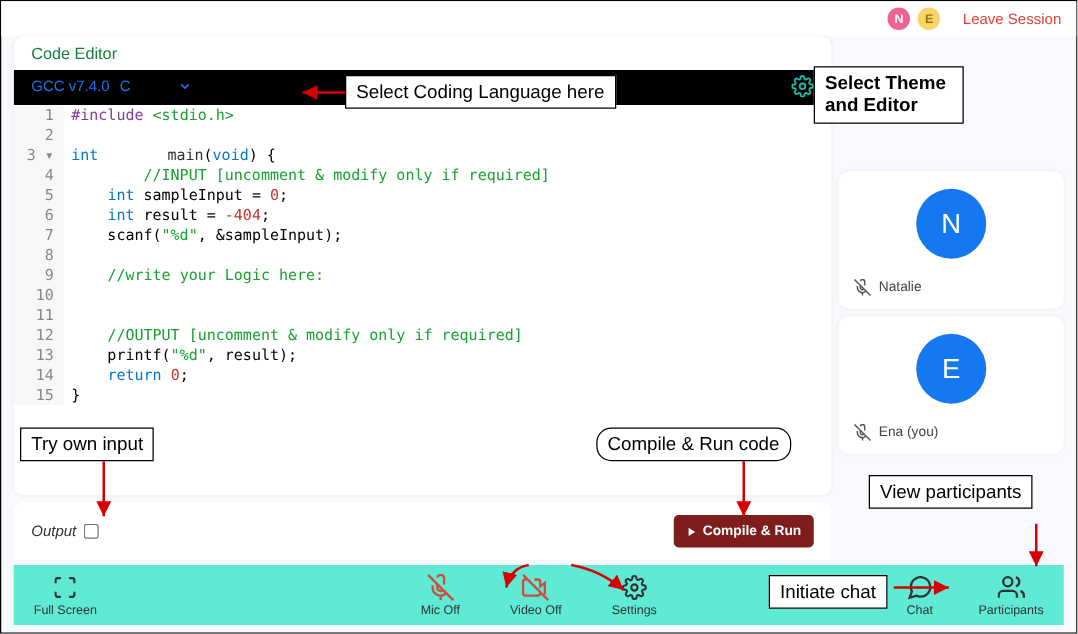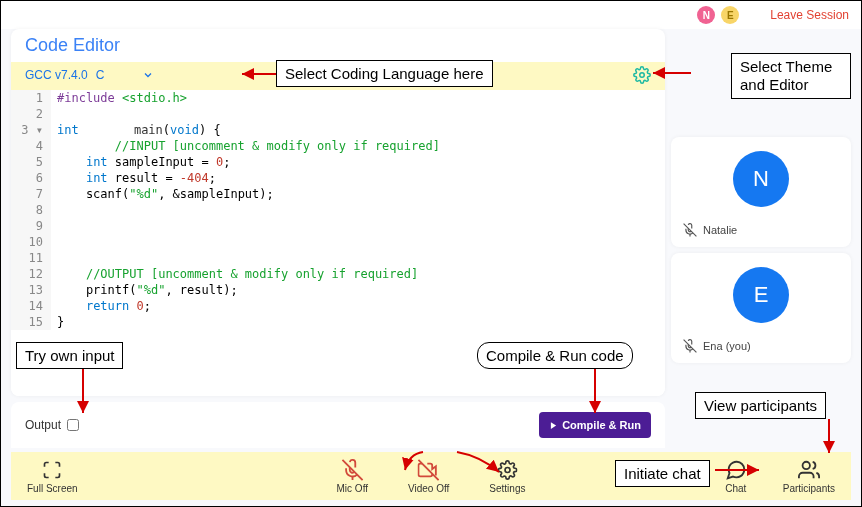--- a/index.html
+++ b/index.html
@@ -3,54 +3,54 @@
 <meta charset="utf-8">
 <style>
   * { box-sizing: border-box; margin: 0; padding: 0; }
   body { font-family: Arial, sans-serif; font-size: 13px; background: #fff; width: 862px; height: 507px; overflow: hidden; }
   .app { border: 1.5px solid #000; width: 862px; height: 507px; position: relative; background: #f8f9fc; }
   
   .topbar { height: 28px; display: flex; justify-content: flex-end; align-items: center; padding: 4px 12px; gap: 6px; background: #fff; }
   .av-badge { width: 18px; height: 18px; border-radius: 50%; display: inline-flex; align-items: center; justify-content: center; font-size: 10px; font-weight: 600; color: #fff; }
   .av-badge.pink { background: #f06292; }
   .av-badge.yellow { background: #f8d568; color: #9a7600; }
-  .leave-link { color: #e24232; font-size: 12px; margin-left: 25px; cursor: pointer; }
+  .leave-link { color: #e24232; font-size: 12px; margin-left: 12px; cursor: pointer; }
   
   .main-area { position: absolute; top: 28px; left: 10px; right: 196px; bottom: 58px; display: flex; flex-direction: column; }
   .editor-card { background: #fff; border-radius: 8px; box-shadow: 0 0 4px rgba(0,0,0,0.05); flex: 1; display: flex; flex-direction: column; overflow: hidden; }
-  .card-header { padding: 6px 14px; font-size: 18px; color: #3b82f6; }
-  .compiler-row { display: flex; align-items: center; padding: 4px 14px 6px; gap: 8px; background: #fef9c3; }
+  .card-header { padding: 6px 14px; font-size: 13px; color: #15803d; }
+  .compiler-row { display: flex; align-items: center; padding: 4px 14px 6px; gap: 8px; background: #000000; }
   .compiler-label { color: #1a73e8; font-size: 12px; }
   .lang-select { color: #1a73e8; font-size: 12px; border: none; background: transparent; display: inline-flex; align-items: center; gap: 38px; cursor: pointer; }
   .chev { color: #1a73e8; }
   .gear-btn { margin-left: auto; cursor: pointer; color: #1db9a3; }
   
   .code-area { flex: 1; background: #fff; font-family: 'Menlo','Consolas',monospace; font-size: 12px; line-height: 16px; overflow: hidden; }
   .code-line { display: flex; }
   .gutter { width: 40px; text-align: right; padding-right: 8px; color: #888; background: #f7f7f7; user-select: none; }
   .code { padding-left: 6px; white-space: pre; }
   .tok-pp { color: #7d3c98; }
   .tok-kw { color: #0077cc; }
   .tok-str { color: #17a22f; }
   .tok-cmt { color: #17a22f; }
   .tok-num { color: #c0392b; }
   .tok-id { color: #333; padding-left: 48px; }
   
   .output-section { background: #fff; border-radius: 8px 8px 0 0; padding: 10px 14px; display: flex; align-items: center; gap: 6px; margin-top: 6px; }
-  .output-label { font-size: 12px; color: #333; }
+  .output-label { font-size: 12px; color: #333; font-style: italic; }
   .chk { width: 12px; height: 12px; }
-  .compile-btn { margin-left: auto; background: #4c1d95; color: #fff; border: none; border-radius: 4px; padding: 7px 10px; font-size: 11px; font-weight: 600; cursor: pointer; display: inline-flex; align-items: center; gap: 4px; }
+  .compile-btn { margin-left: auto; background: #7f1d1d; color: #fff; border: none; border-radius: 4px; padding: 7px 10px; font-size: 11px; font-weight: 600; cursor: pointer; display: inline-flex; align-items: center; gap: 4px; }
   
   .right-col { position: absolute; top: 36px; right: 10px; width: 180px; bottom: 58px; display: flex; flex-direction: column; gap: 6px; }
   .participant-card { background: #fff; border-radius: 8px; box-shadow: 0 0 4px rgba(0,0,0,0.05); padding: 14px 12px 10px; display: flex; flex-direction: column; align-items: center; position: relative; }
   .avatar-lg { width: 56px; height: 56px; border-radius: 50%; background: #1578f1; color: #fff; display: flex; align-items: center; justify-content: center; font-size: 22px; font-weight: 400; }
   .p-name-row { align-self: flex-start; display: flex; align-items: center; gap: 6px; margin-top: 16px; font-size: 11px; color: #444; }
   .mic-off-mini { width: 14px; height: 14px; }
   
-  .bottombar { position: absolute; left: 10px; right: 10px; bottom: 6px; height: 48px; display: flex; align-items: center; padding: 0 8px; background: #fef9c3; gap: 48px; }
+  .bottombar { position: absolute; left: 10px; right: 10px; bottom: 6px; height: 48px; display: flex; align-items: center; padding: 0 8px; background: #5eead4; gap: 48px; }
   .bb-btn { display: flex; flex-direction: column; align-items: center; gap: 2px; font-size: 10px; color: #333; cursor: pointer; padding: 0 8px; }
   .bb-icon { width: 22px; height: 22px; display: flex; align-items: center; justify-content: center; }
   .bb-center { position: absolute; left: 50%; transform: translateX(-50%); display: flex; gap: 24px; }
   .bb-right { margin-left: auto; display: flex; gap: 20px; }
   
   
   .callout { position: absolute; background: #fff; border: 1.5px solid #000; padding: 4px 8px; font-size: 15px; font-weight: 400; white-space: nowrap; z-index: 50; }
   .arrow { position: absolute; z-index: 49; }
   
   svg { display: block; }
@@ -114,20 +114,21 @@
           <div class="code-line">
             <div class="gutter">7</div>
             <div class="code">    scanf(<span class="tok-str">"%d"</span>, &amp;sampleInput);</div>
           </div>
           <div class="code-line">
             <div class="gutter">8</div>
             <div class="code"></div>
           </div>
           <div class="code-line">
             <div class="gutter">9</div>
+            <div class="code">    <span class="tok-cmt">//write your Logic here:</span></div>
           </div>
           <div class="code-line">
             <div class="gutter">10</div>
             <div class="code"></div>
           </div>
           <div class="code-line">
             <div class="gutter">11</div>
             <div class="code"></div>
           </div>
           <div class="code-line">
@@ -258,21 +259,21 @@
   <div class="callout" style="top:59px; left:275px;">Select Coding Language here</div>
   <svg class="arrow" style="top:67px; left:237px;" width="40" height="12">
       <defs>
         <marker id="ah1" markerWidth="8" markerHeight="8" refX="6" refY="3" orient="auto">
           <path d="M0,0 L6,3 L0,6 Z" fill="#d60000"></path>
         </marker>
       </defs>
       <line x1="38" y1="6" x2="4" y2="6" stroke="#d60000" stroke-width="2" marker-end="url(#ah1)"></line>
     </svg>
 
-  <div class="callout" style="top:52px; left:730px; white-space:normal; width:120px; line-height:1.2;">Select Theme and Editor</div>
+  <div class="callout" style="top:52px; left:650px; white-space:normal; width:120px; line-height:1.2;font-weight:bold;">Select Theme and Editor</div>
   <svg class="arrow" style="top:66px; left:648px;" width="44" height="12">
       <line x1="42" y1="6" x2="4" y2="6" stroke="#d60000" stroke-width="2" marker-end="url(#ah1)"></line>
     </svg>
 
   <div class="callout" style="top:341px; left:15px;">Try own input</div>
   <svg class="arrow" style="top:366px; left:76px;" width="12" height="50">
       <line x1="6" y1="2" x2="6" y2="46" stroke="#d60000" stroke-width="2" marker-end="url(#ah1)"></line>
     </svg>
 
   <div class="callout" style="top:341px; left:476px;border-radius:12px;">Compile &amp; Run code</div>
@@ -285,18 +286,18 @@
     </svg>
   <svg class="arrow" style="top:445px; left:398px;" width="30" height="30">
       <path d="M24 6 Q 10 8 6 24" fill="none" stroke="#d60000" stroke-width="2" marker-end="url(#ah1)"></path>
     </svg>
 
   <div class="callout" style="top:459px; left:614px;">Initiate chat</div>
   <svg class="arrow" style="top:463px; left:712px;" width="50" height="12">
       <line x1="2" y1="6" x2="46" y2="6" stroke="#d60000" stroke-width="2" marker-end="url(#ah1)"></line>
     </svg>
 
-  <div class="callout" style="top:391px; left:694px;">View participants</div>
+  <div class="callout" style="top:379px; left:694px;">View participants</div>
   <svg class="arrow" style="top:416px; left:822px;" width="12" height="40">
       <line x1="6" y1="2" x2="6" y2="36" stroke="#d60000" stroke-width="2" marker-end="url(#ah1)"></line>
     </svg>
 
 </div>
 
 </body></html>

